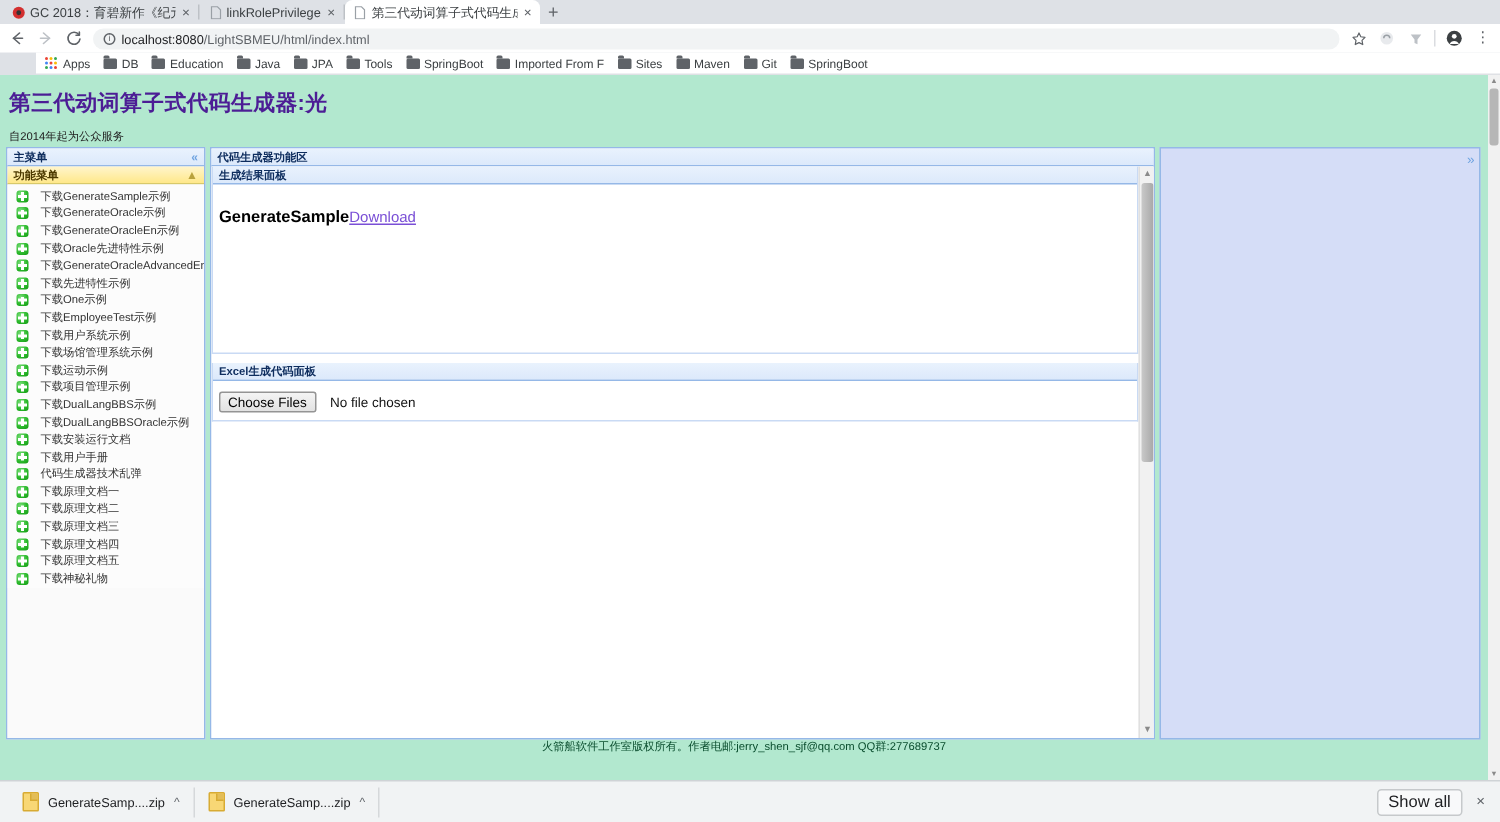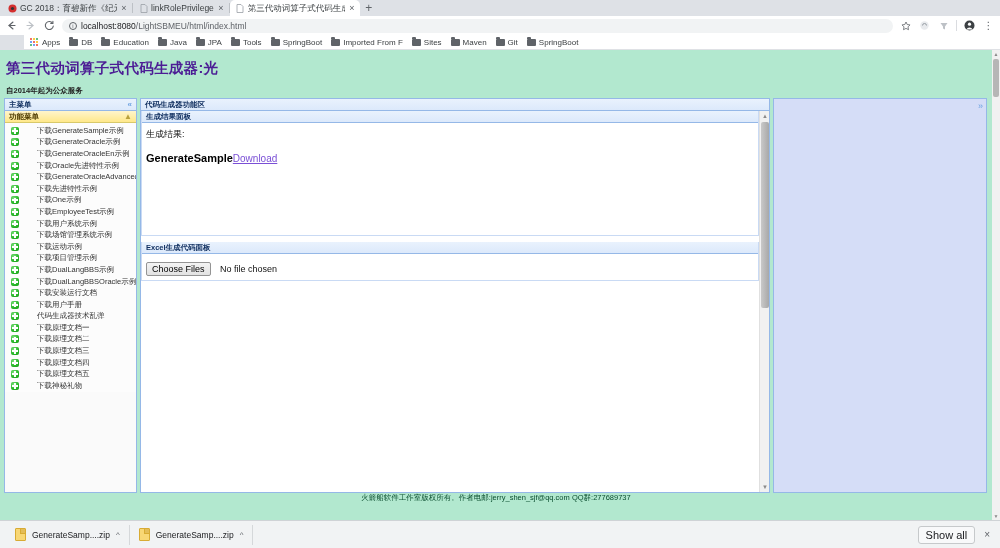--- a/index.html
+++ b/index.html
@@ -89,21 +89,21 @@
   }
   .page {
     position: absolute; top: 0; left: 0; width: 992px; height: 470px;
     background: #b2e8cf;
   }
   .page-title {
     font-size: 14.5px; font-weight: bold; color: #4c1d95;
     padding: 9px 0 0 6px; letter-spacing: 0.3px;
   }
   .page-sub {
-    font-size: 7.5px; font-weight: bold; color: #222; padding: 8px 0 2px 6px;
+    font-size: 7.5px; font-weight: normal; color: #222; padding: 8px 0 2px 6px;
   }
 
   
   .layout { position: relative; padding: 0 4px 0 4px; }
   .panel-header {
     background: linear-gradient(to bottom, #e9f2fd 0%, #dce9fb 100%);
     border-bottom: 1px solid #95b8e7;
     font-size: 7.5px; font-weight: bold; color: #0e2d5e;
     padding: 2px 4px; display: flex; align-items: center; justify-content: space-between;
     height: 12px; line-height: 8px;
@@ -114,21 +114,21 @@
   }
   .panel-tool { color: #6ea3e0; font-size: 8px; }
 
   .west {
     position: absolute; left: 4px; top: 0; width: 133px; height: 395px;
     border: 1px solid #95b8e7; background: #fff; display: flex; flex-direction: column;
   }
   .accordion { flex: 1 1 auto; background: #fafafa; overflow: hidden; }
   .acc-body { background: #fcfcfc; padding: 2px 0 0 0; }
   .menu-item {
-    display: flex; align-items: center; gap: 18px;
+    display: flex; align-items: center; gap: 8px;
     font-size: 7.5px; color: #333; padding: 2px 0 2px 6px; height: 11.6px; white-space: nowrap;
   }
   .plus-icon {
     width: 8px; height: 8px; flex: 0 0 8px; position: relative;
     background: radial-gradient(circle at 35% 30%, #7ee07e 0%, #2cb92c 55%, #149914 100%);
     border-radius: 2px;
   }
   .plus-icon::before, .plus-icon::after {
     content: ""; position: absolute; background: #fff;
   }
@@ -495,21 +495,20 @@
           <div class="panel-header">
             <span>代码生成器功能区</span>
           </div>
           <div class="center-body">
 
             <div class="result-panel" style="margin:0 10px 0 0;">
               <div class="panel-header">
                 <span>生成结果面板</span>
               </div>
               <div class="result-content" style="height:112px;">
-                <div class="result-label">生成结果:</div>
                 <div class="result-line">
                   <span>GenerateSample</span><a href="#">Download</a>
                 </div>
               </div>
             </div>
 
             <div class="result-panel excel-panel" style="margin:6px 10px 0 0;">
               <div class="panel-header">
                 <span>Excel生成代码面板</span>
               </div>

